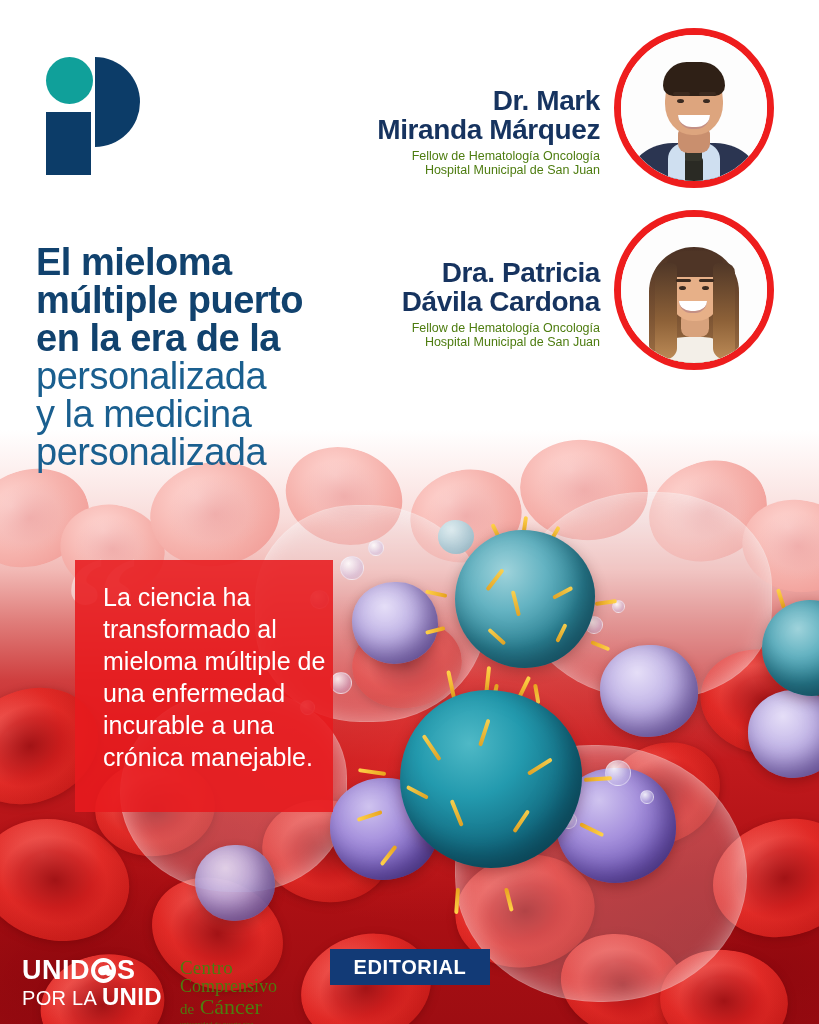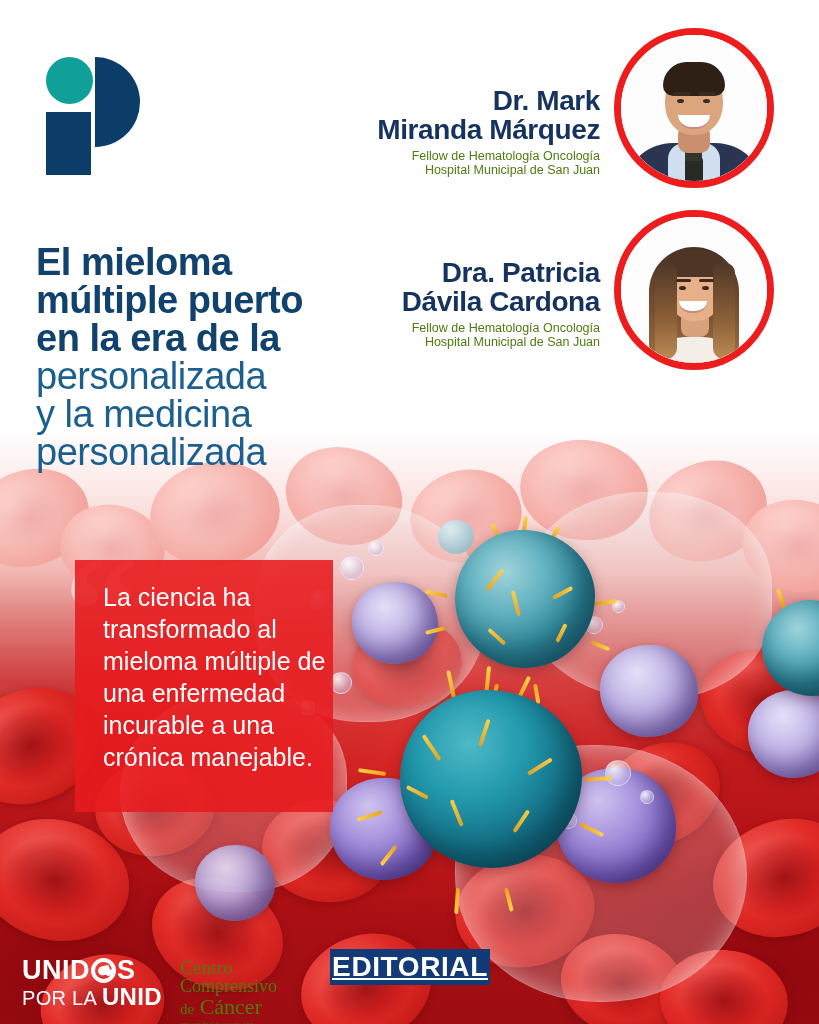--- a/index.html
+++ b/index.html
@@ -250,21 +250,21 @@
   .ccc-sub { font-size: 5.5px; letter-spacing: 0.4px; margin-top: 1px; opacity: 0.95; }
   .sc { font-size: 0.68em; }
 
   .editorial {
     position: absolute; left: 330px; top: 949px;
     width: 160px; height: 36px;
     background: #123a76;
     display: flex; align-items: center; justify-content: center;
   }
   .editorial span {
-    color: #ffffff; font-weight: 700; font-size: 28px; letter-spacing: 0.6px; text-decoration: underline;
+    color: #ffffff; font-weight: 700; font-size: 20px; letter-spacing: 0.6px;
   }
 </style>
 </head>
 <body>
 
 <div id="poster">
 
   <div class="bg-base"></div>
 
   <div class="rbc pale" style="left:-30px;  top:470px; width:120px; height:96px; transform:rotate(-18deg);"></div>

